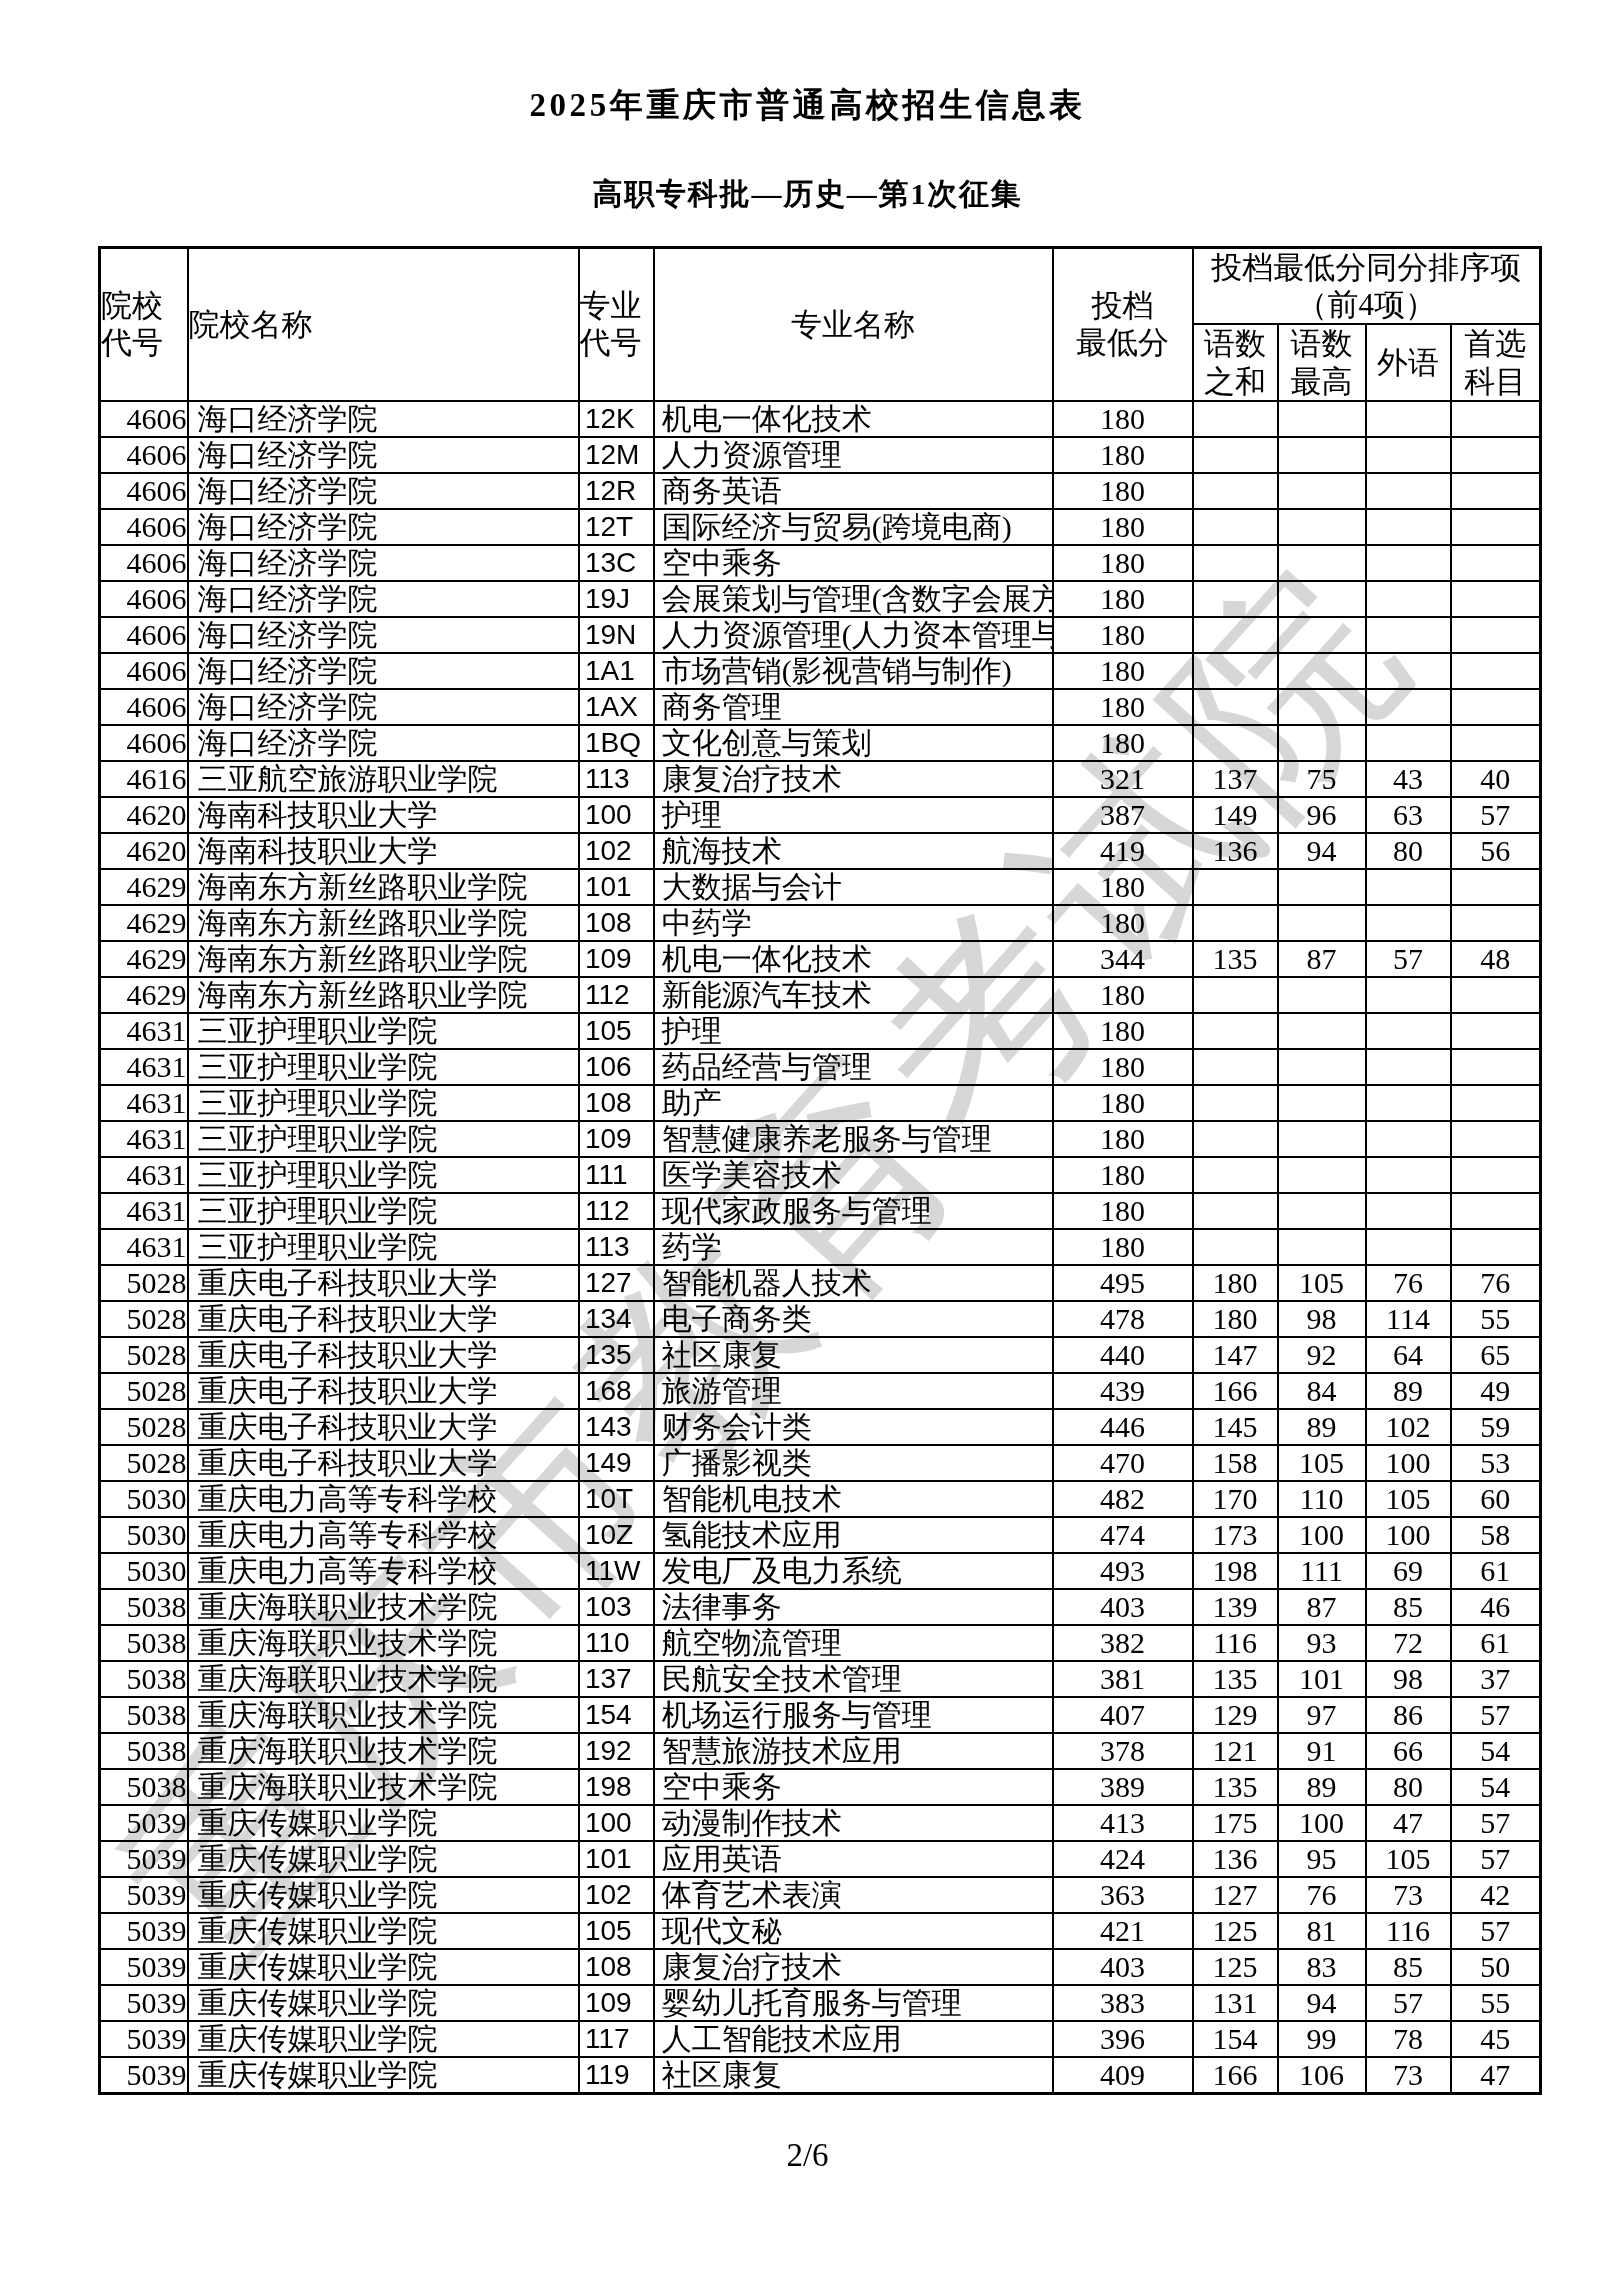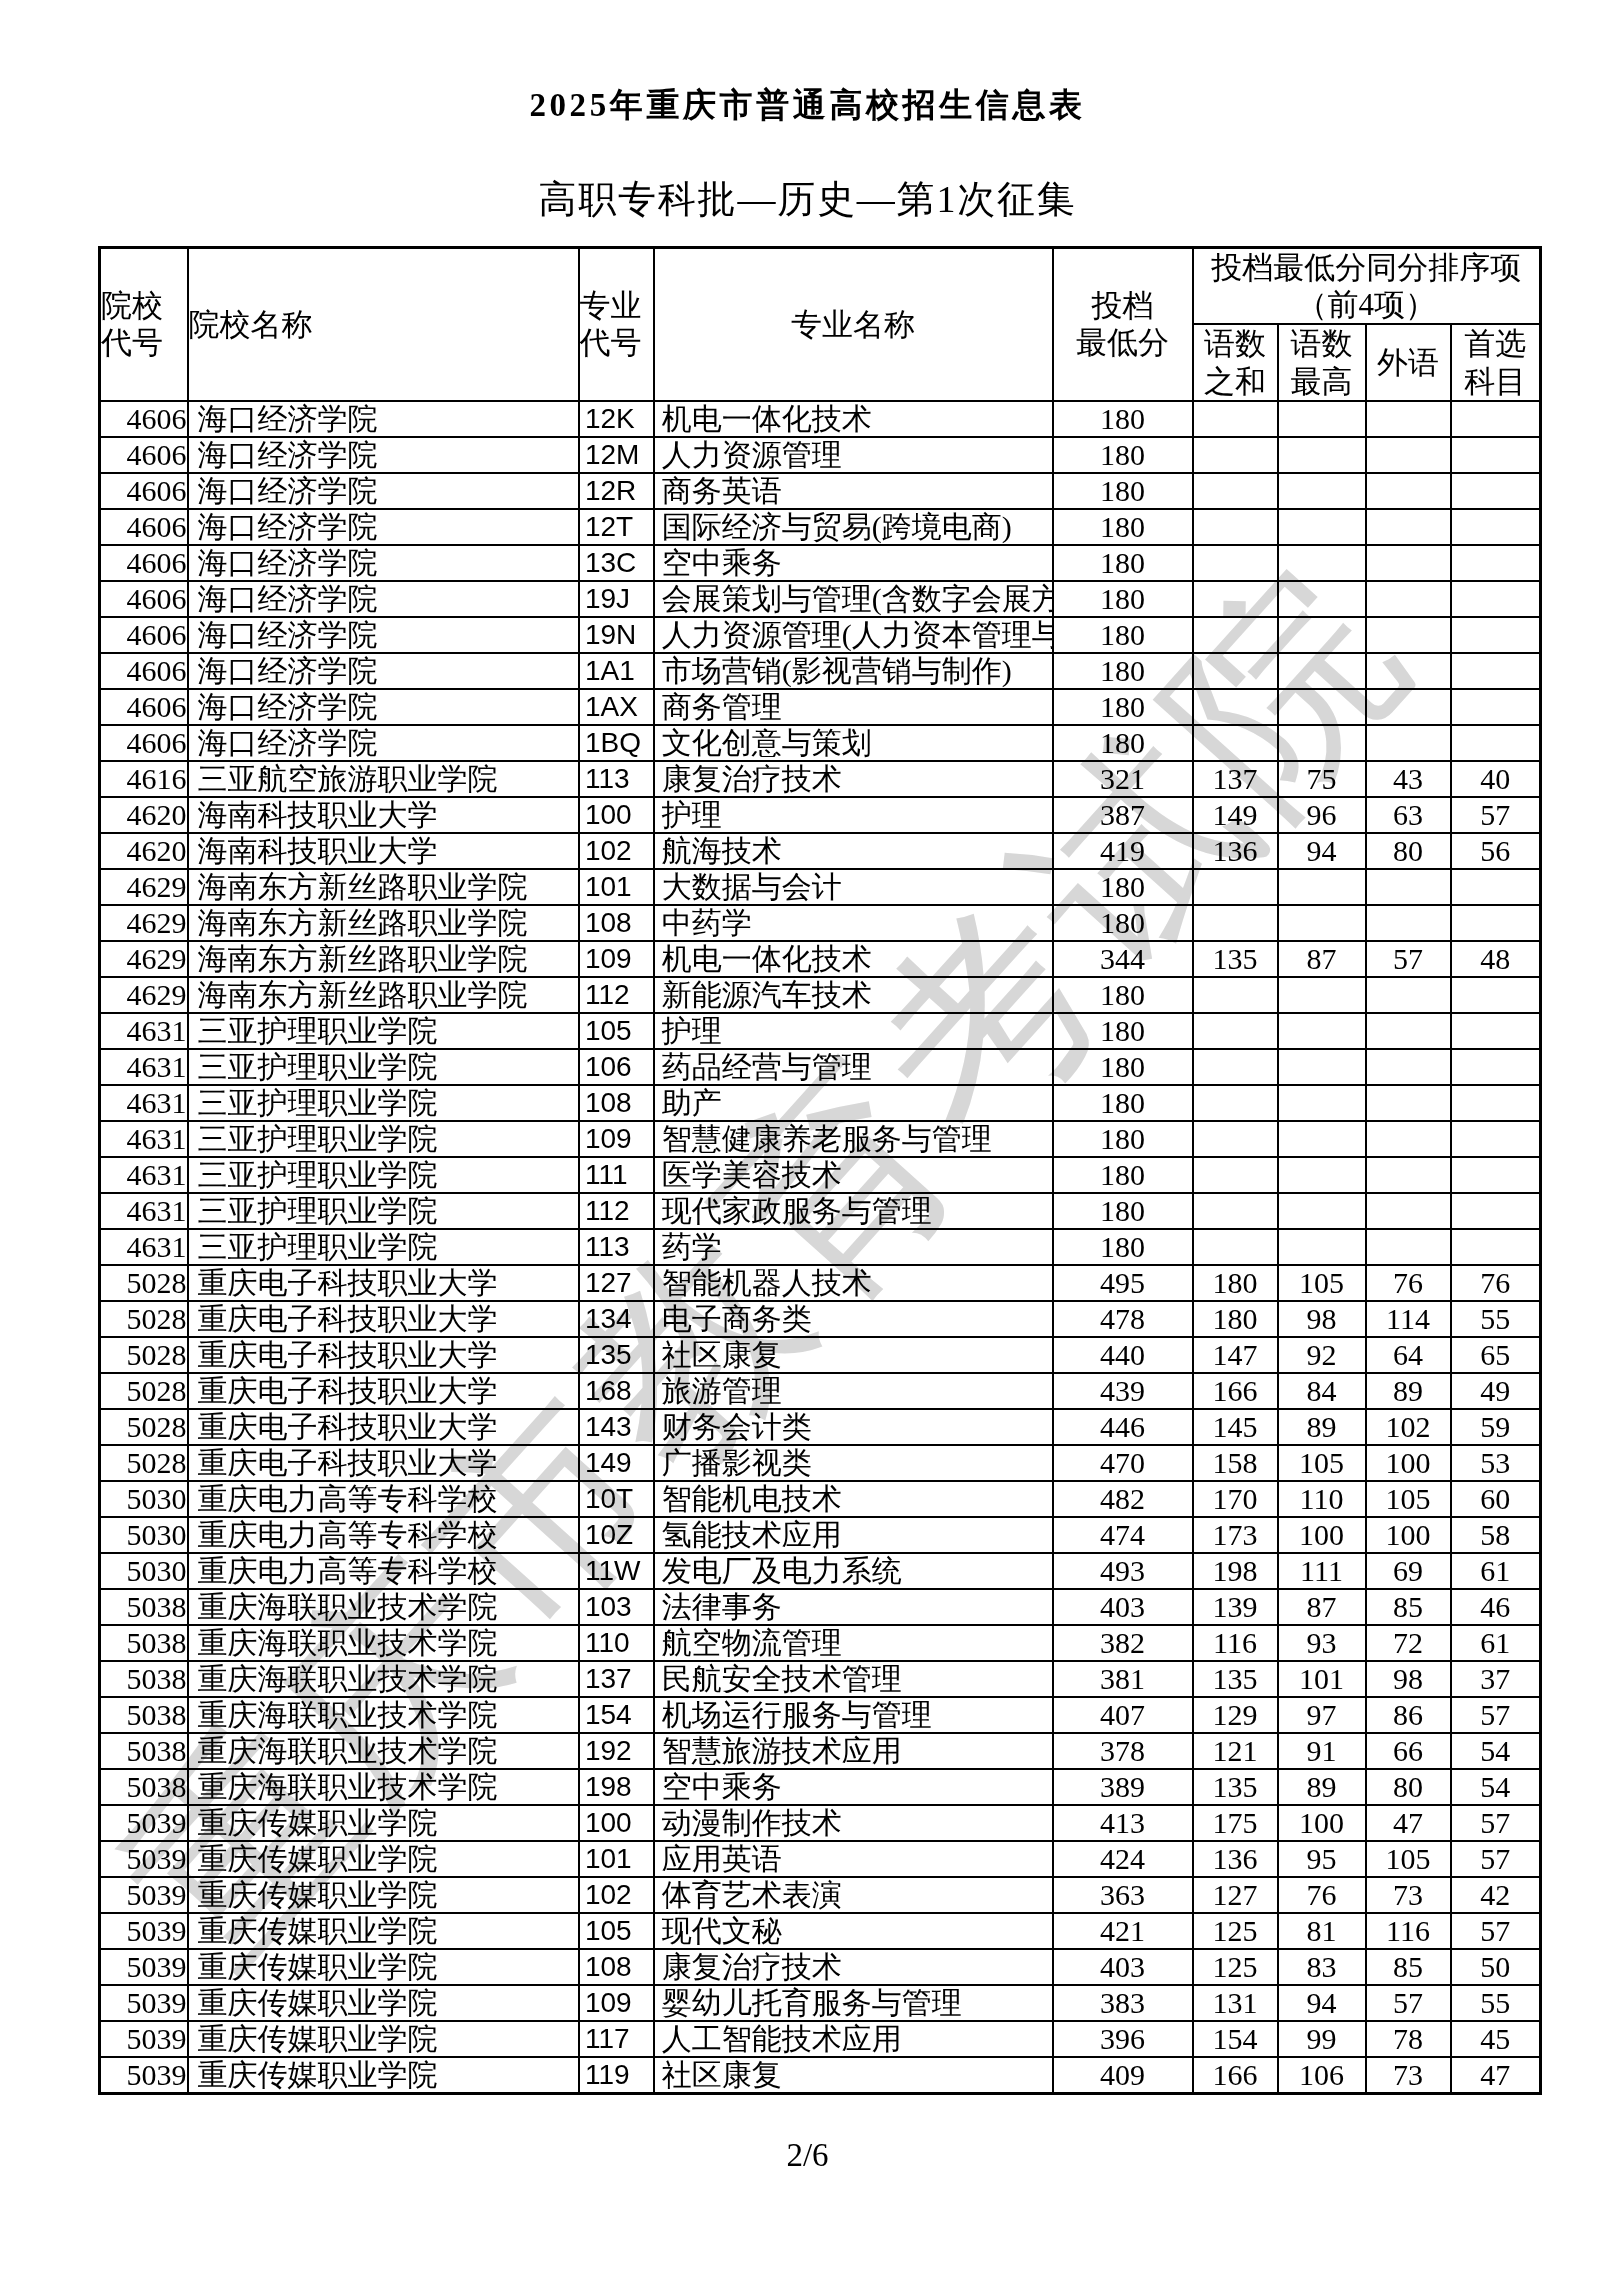--- a/index.html
+++ b/index.html
@@ -14,21 +14,21 @@
 
   .page-title {
     position:absolute; top:83px; left:0; width:100%;
     text-align:center;
     font-size:33px; font-weight:bold; letter-spacing:3.6px;
     z-index:2;
   }
   .page-subtitle {
     position:absolute; top:174px; left:0; width:100%;
     text-align:center;
-    font-size:38px; font-weight:normal; letter-spacing:1.8px;
+    font-size:30px; font-weight:bold; letter-spacing:1.8px;
     z-index:2;
   }
 
   .watermark {
     position:absolute; left:769px; top:1266px;
     transform:translate(-50%,-50%) rotate(-48deg);
     font-size:213px; letter-spacing:9px;
     color:#b0b0b0; opacity:0.5;
     white-space:nowrap;
     z-index:0; pointer-events:none;

